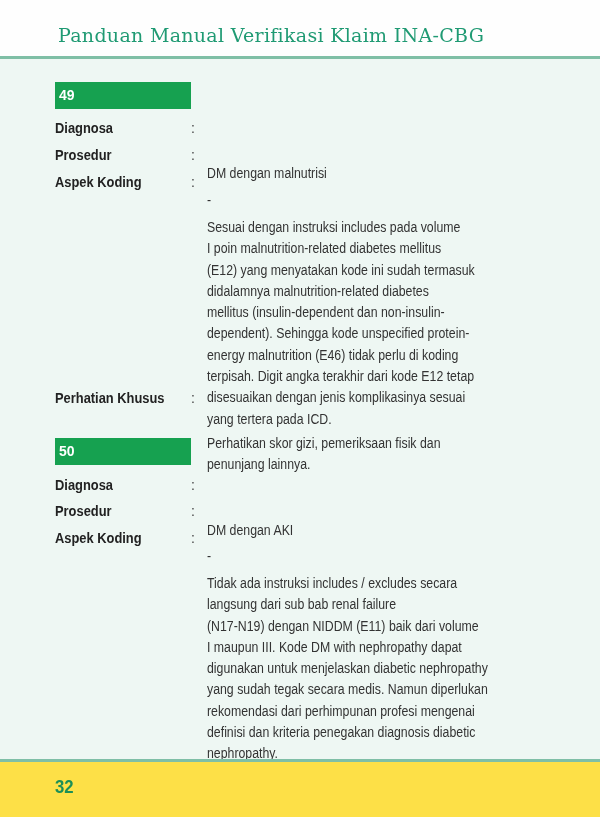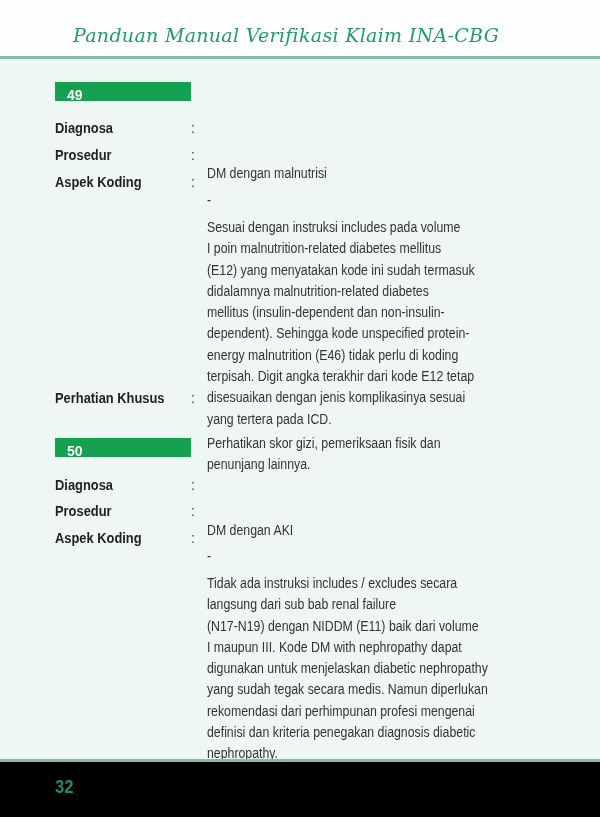--- a/index.html
+++ b/index.html
@@ -7,54 +7,53 @@
     width: 600px; height: 817px; overflow: hidden;
     background: #ffffff;
     font-family: "Liberation Sans", sans-serif;
     position: relative;
   }
   .header {
     position: absolute; left: 0; top: 0; width: 600px; height: 56px;
     background: #fefefe;
   }
   .header-title {
-    position: absolute; left: 73px; top: 24px;
+    position: absolute; left: 58px; top: 24px;
     font-family: "DejaVu Serif", serif;
-    font-style: italic;
     font-size: 19px;
     color: #1f9a73;
     letter-spacing: 0.3px;
     white-space: nowrap;
   }
   .header-rule {
     position: absolute; left: 0; top: 56px; width: 600px; height: 3px;
     background: #7fbfa6;
   }
   .content {
     position: absolute; left: 0; top: 59px; width: 600px; height: 700px;
     background: #eef7f3;
   }
   .footer-rule {
     position: absolute; left: 0; top: 759px; width: 600px; height: 3px;
     background: #7fbfa6;
   }
   .footer {
     position: absolute; left: 0; top: 762px; width: 600px; height: 55px;
-    background: #000000;
+    background: #fde047;
   }
   .page-number {
     position: absolute; left: 55px; top: 14px;
     font-weight: bold; font-size: 19px; color: #1c8f57;
     transform: scaleX(0.88); transform-origin: left;
   }
   .badge {
-    position: absolute; left: 55px; width: 136px; height: 19px;
+    position: absolute; left: 55px; width: 136px; height: 27px;
     background: #16a150;
     color: #ffffff; font-weight: bold; font-size: 14px;
-    line-height: 27px; padding-left: 12px; box-sizing: border-box;
+    line-height: 27px; padding-left: 4px; box-sizing: border-box;
   }
   .row { position: absolute; left: 55px; width: 520px; }
   .label {
     position: absolute; left: 0; top: 0;
     font-weight: bold; font-size: 14px; color: #222;
     white-space: nowrap;
     transform: scaleX(0.92); transform-origin: left;
   }
   .colon {
     position: absolute; left: 136px; top: 0;

